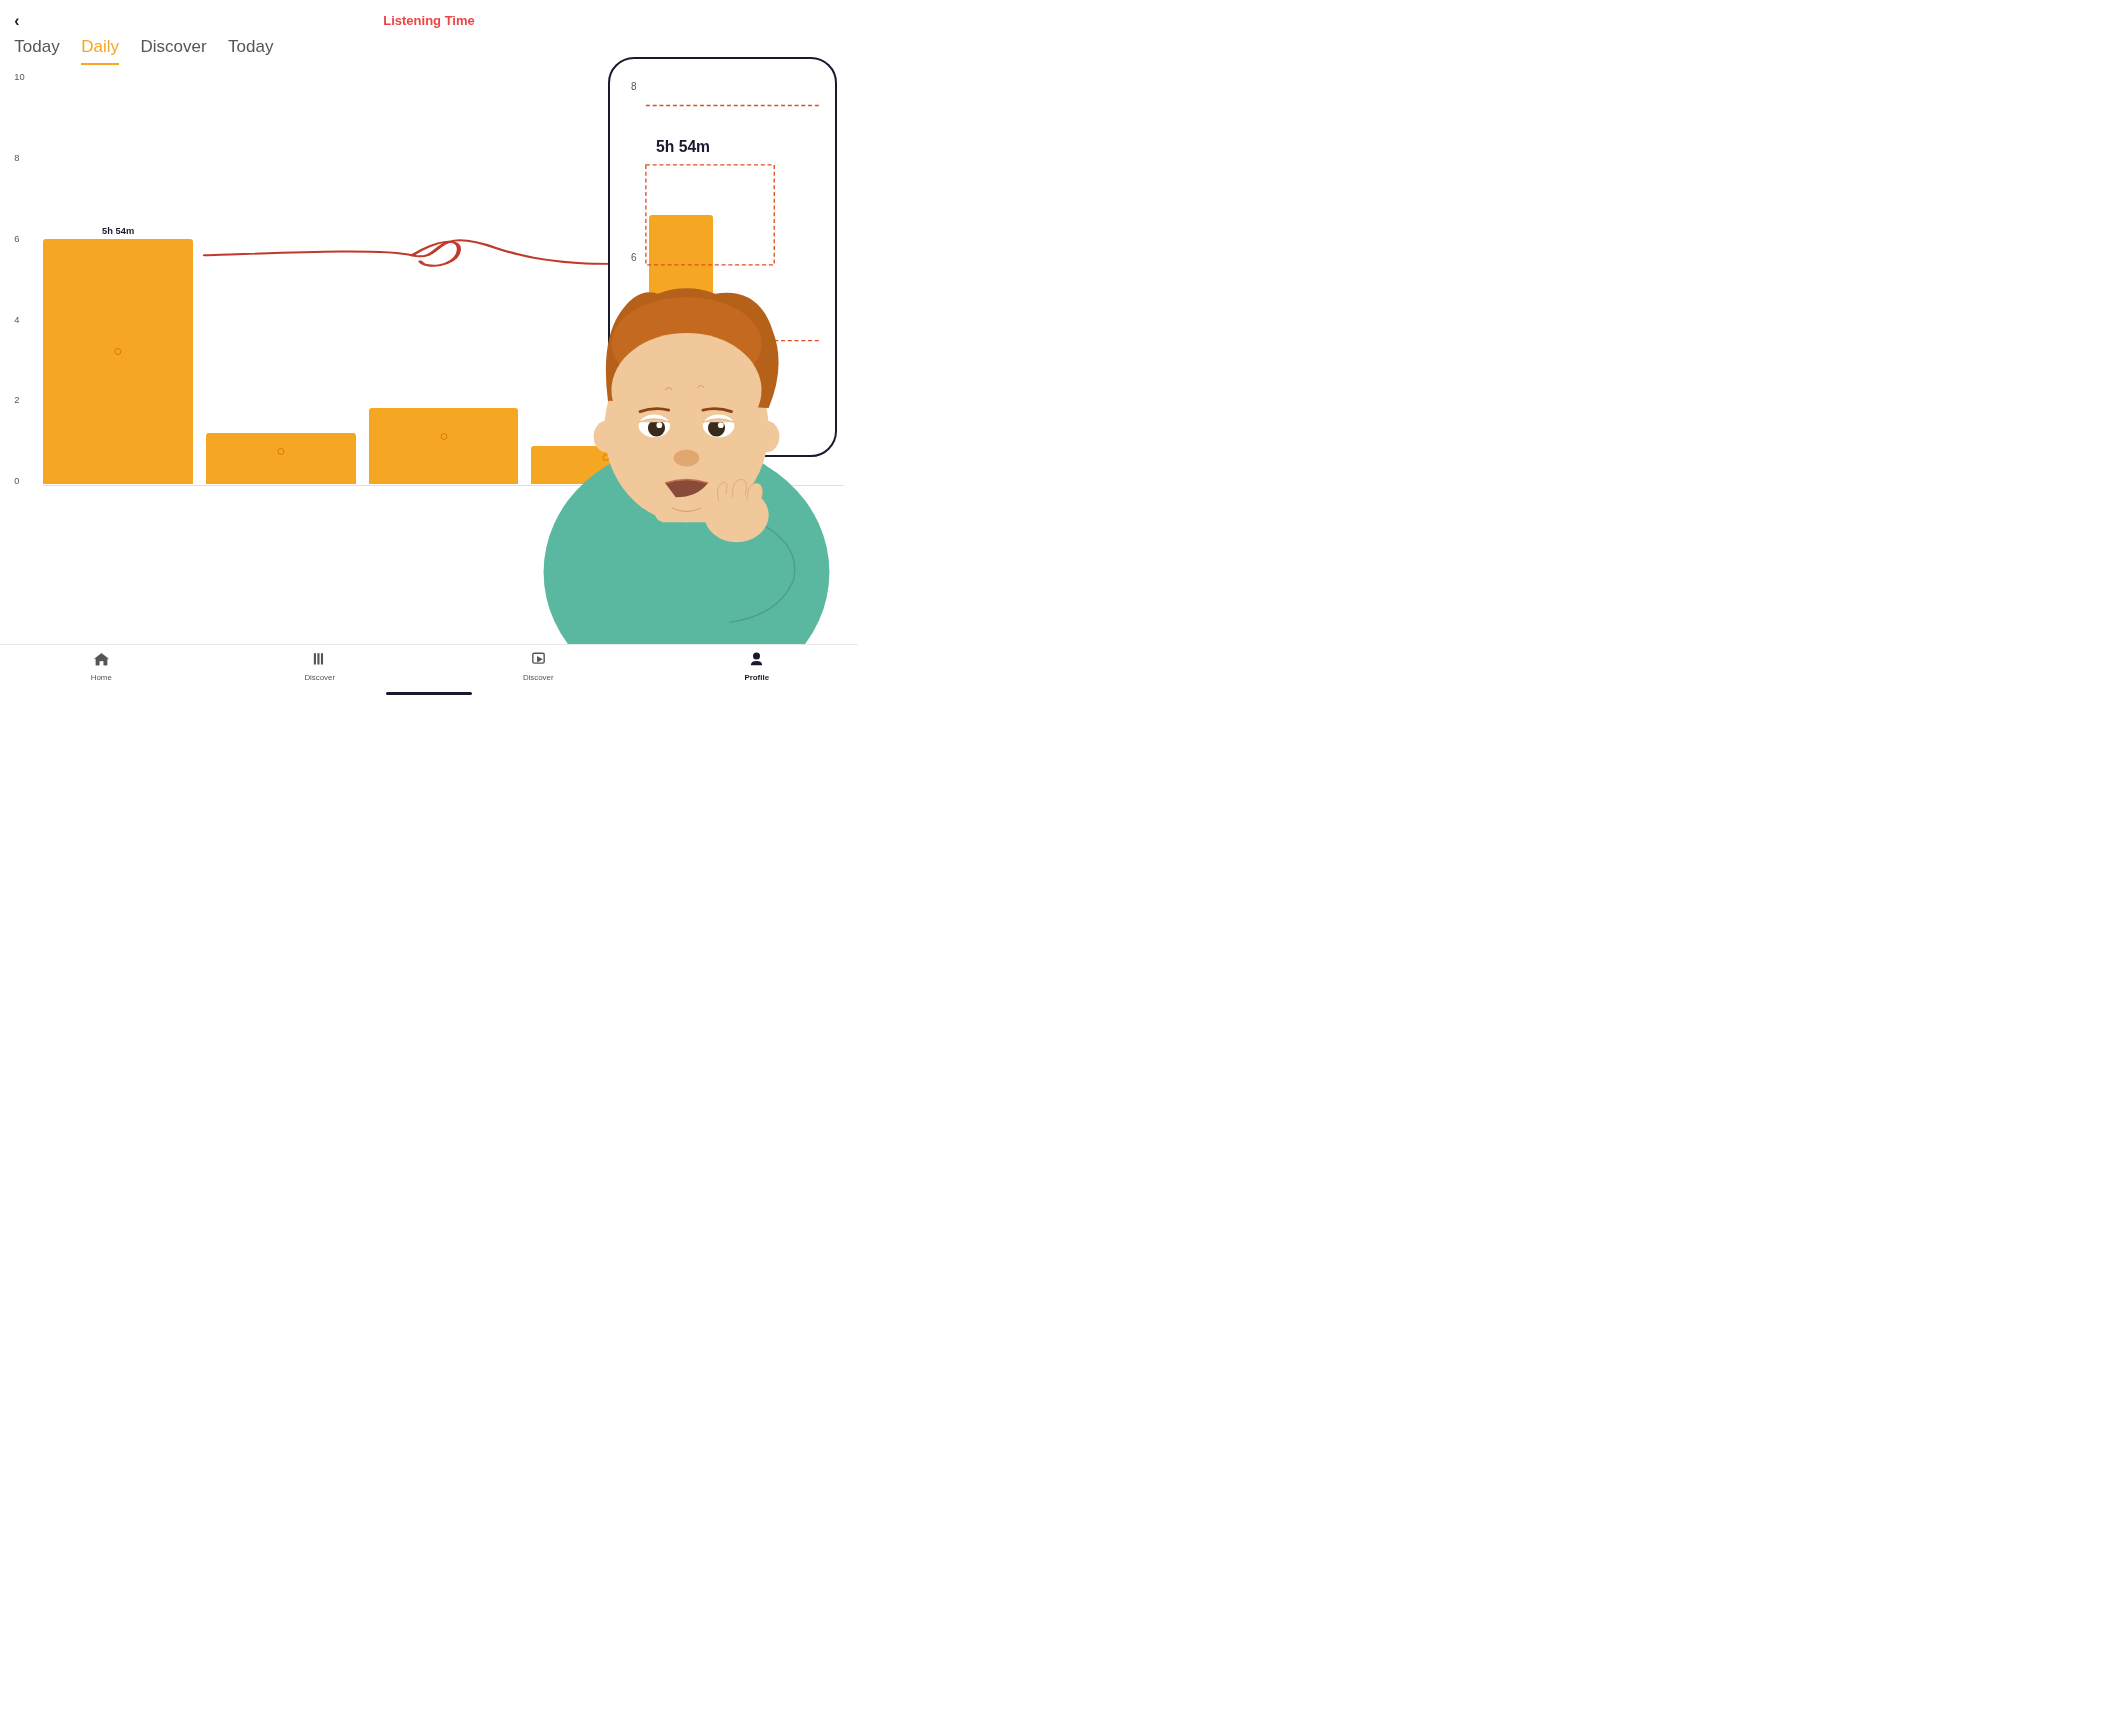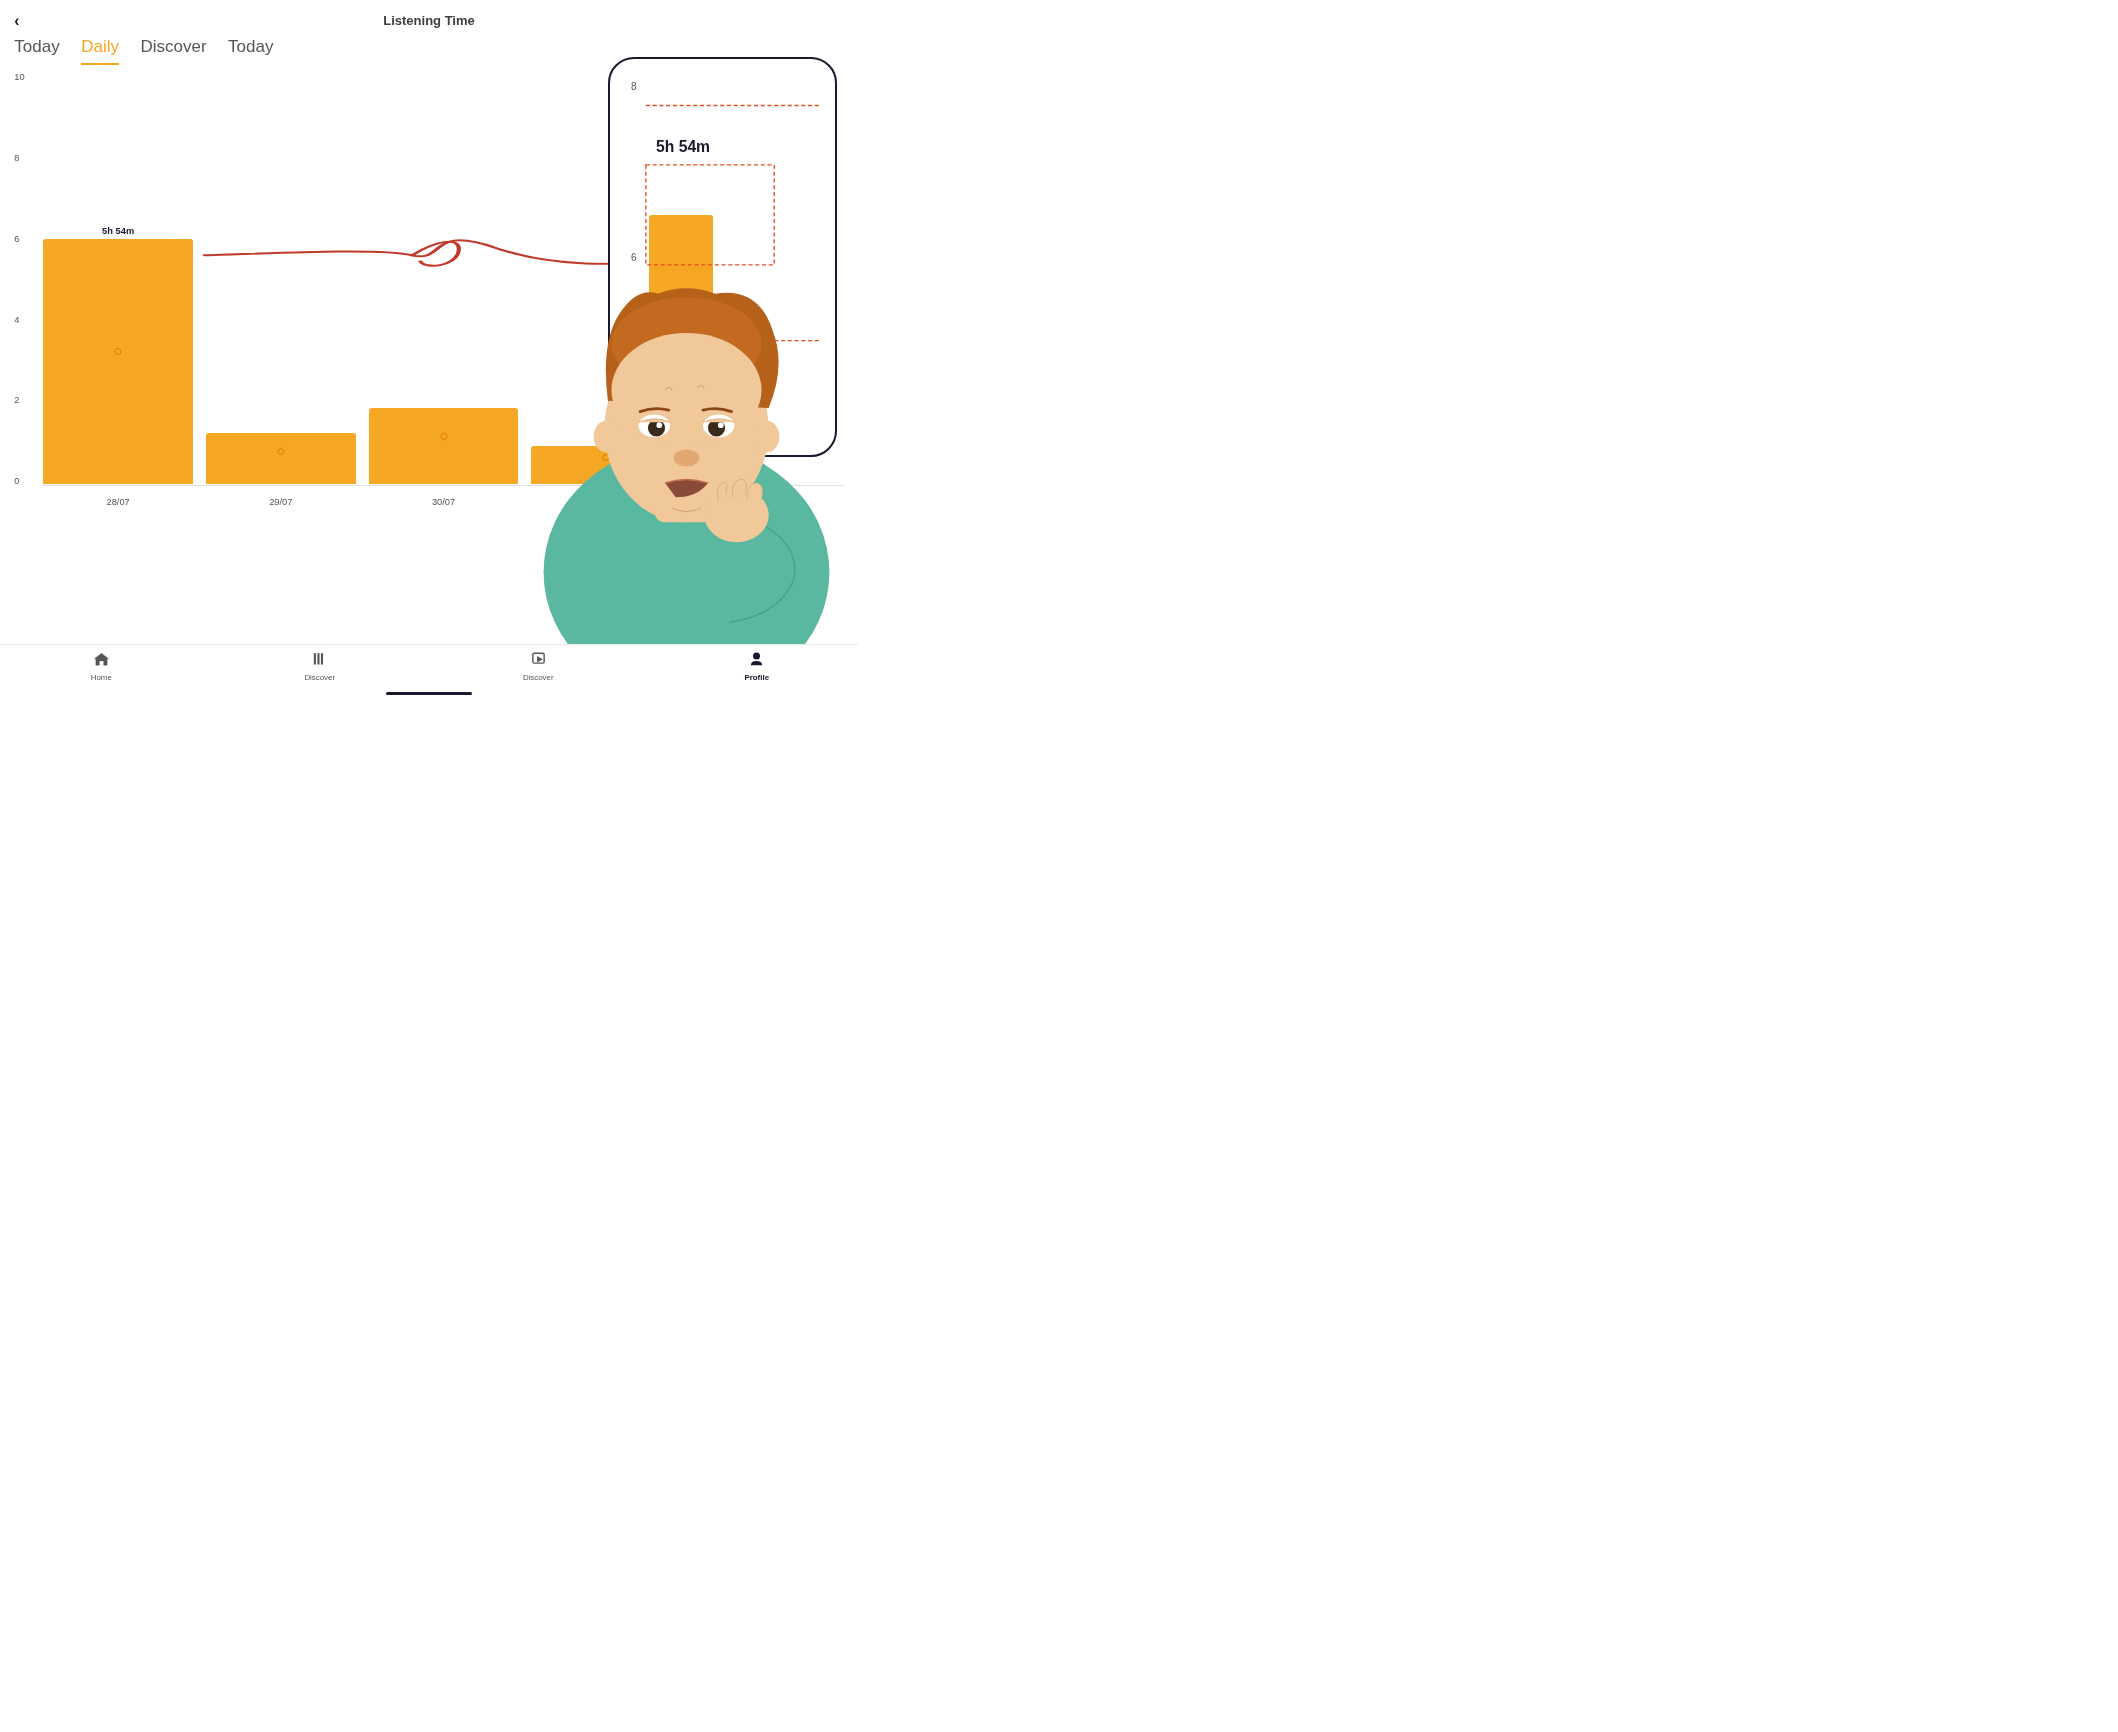--- a/index.html
+++ b/index.html
@@ -25,21 +25,21 @@
       color: #1a1a2e;
       cursor: pointer;
       line-height: 1;
     }
     .header-title {
       position: absolute;
       left: 50%;
       transform: translateX(-50%);
       font-size: 13px;
       font-weight: 700;
-      color: #404040;
+      color: #ef4444;
     }
 
     
     .tabs {
       display: flex;
       padding: 8.6px 14.3px 0 14.3px;
       gap: 21.5px;
     }
     .tab {
       font-size: 17px;
@@ -333,27 +333,20 @@
         <div class="bar-dot" style="bottom: 23px;"></div>
       </div>
     </div>
 
     <div class="bar-group">
       <span class="bar-label-top" style="visibility:hidden;">.</span>
       <div class="bar" style="height: 0;"></div>
     </div>
   </div>
 
-  <div class="chart-x-labels">
-    <span class="x-label">28/07</span>
-    <span class="x-label">29/07</span>
-    <span class="x-label">30/07</span>
-    <span class="x-label">31/07</span>
-    <span class="x-label">01/08</span>
-  </div>
 
   <svg class="arrow-overlay" viewBox="0 0 500 580" preserveAspectRatio="none">
     <path d="M 115 240 C 150 238, 220 230, 240 240 C 260 250, 250 200, 290 230 C 330 260, 370 250, 420 248" fill="none" stroke="#c0392b" stroke-width="2.5" stroke-linecap="round"></path>
 
     <polygon points="420,248 410,242 410,254" fill="#c0392b"></polygon>
 
     <path d="M 240 240 C 255 220, 270 215, 268 235 C 266 255, 248 258, 245 248" fill="none" stroke="#c0392b" stroke-width="2.5" stroke-linecap="round"></path>
   </svg>
 </div>
 

